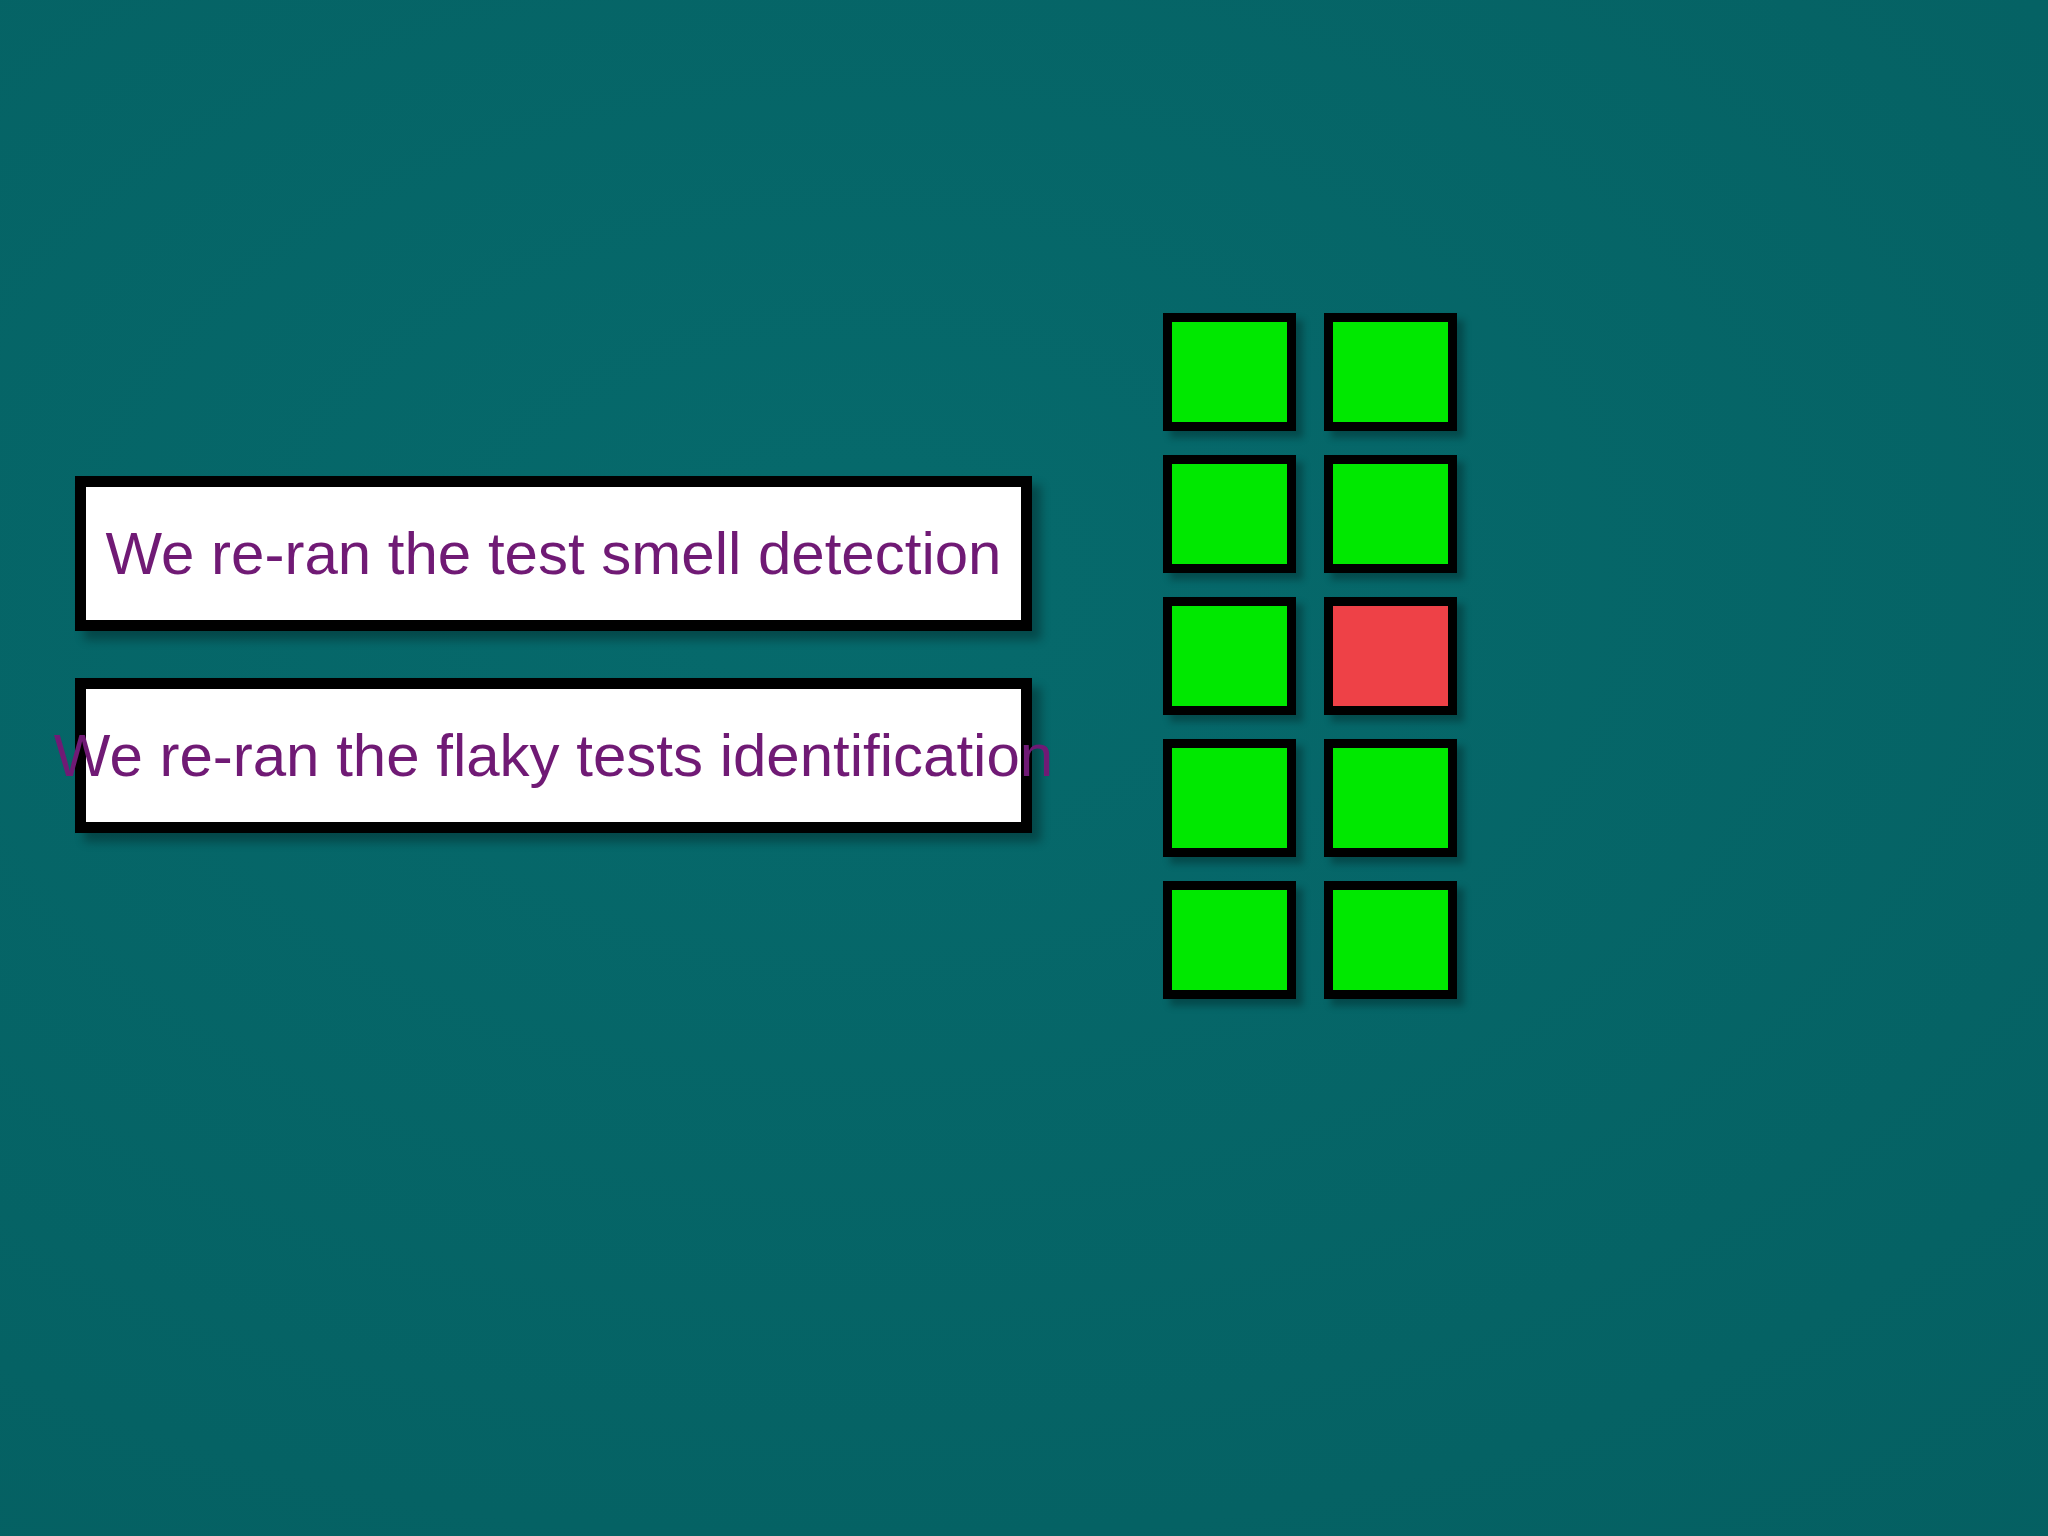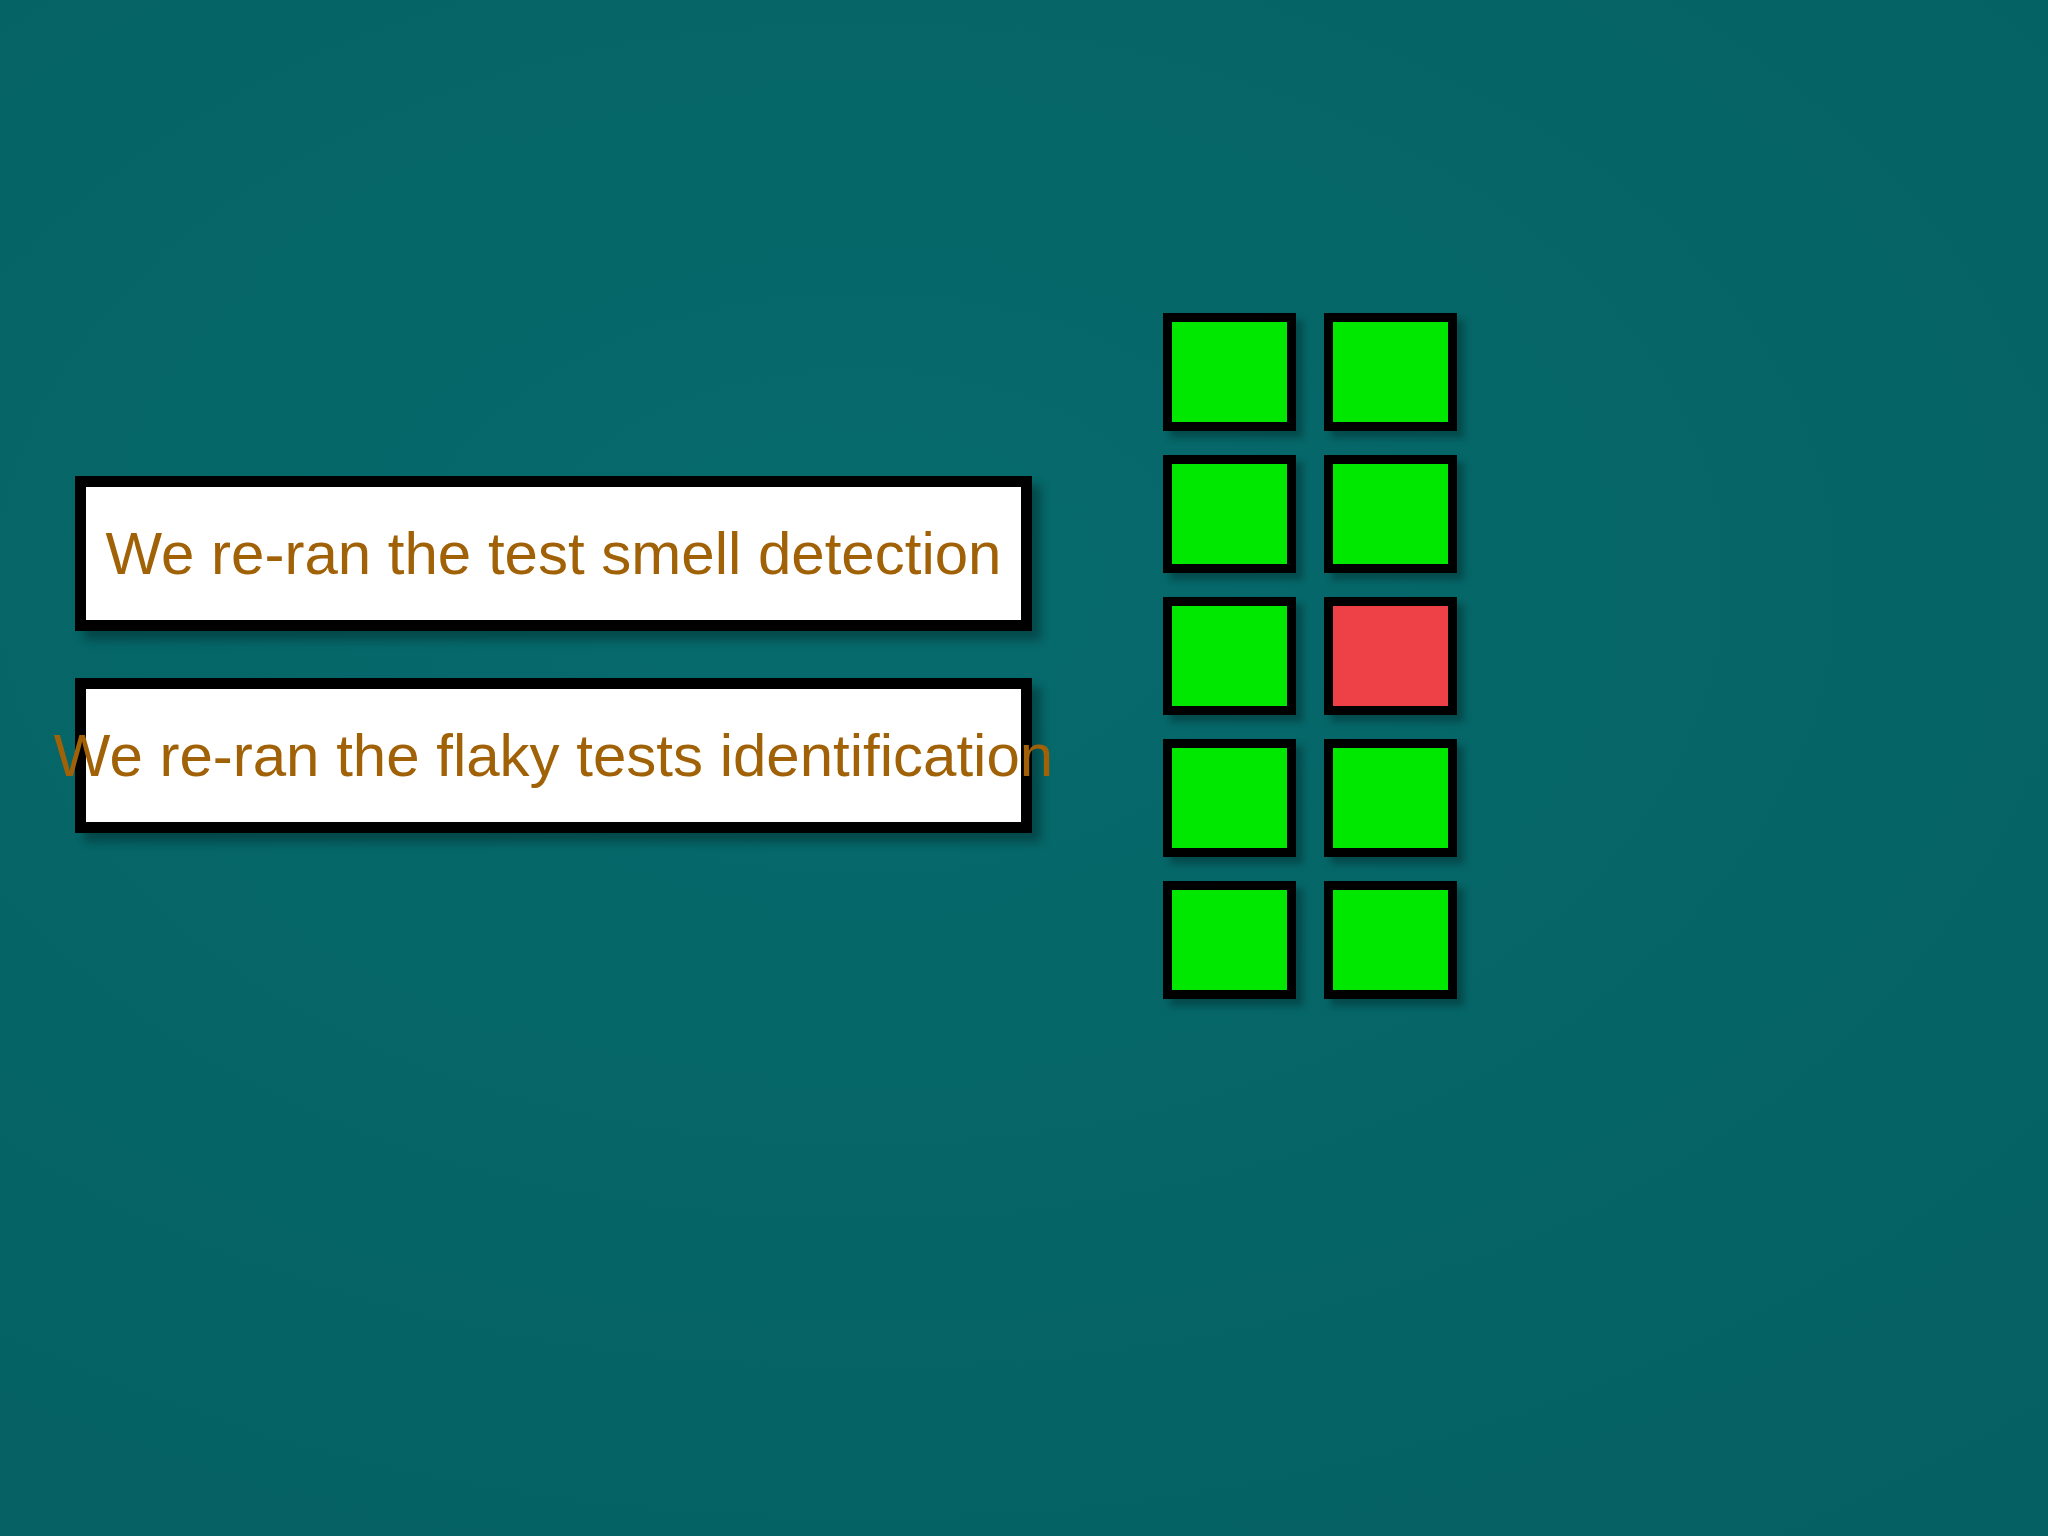--- a/index.html
+++ b/index.html
@@ -37,21 +37,21 @@
     position: absolute;
     box-sizing: border-box;
     background: #ffffff;
     border: 11px solid #000000;
     display: flex;
     align-items: center;
     justify-content: center;
     box-shadow: 9px 9px 9px rgba(0, 0, 0, 0.30);
   }
   .callout-text {
-    color: #a16207;
+    color: #701a75;
     font-size: 60px;
     line-height: 1.1;
     font-weight: 400;
     white-space: nowrap;
     letter-spacing: 0px;
   }
   #callout-0 { left: 75px;  top: 476px; width: 957px; height: 155px; }
   #callout-1 { left: 75px;  top: 678px; width: 957px; height: 155px; }
 
   

